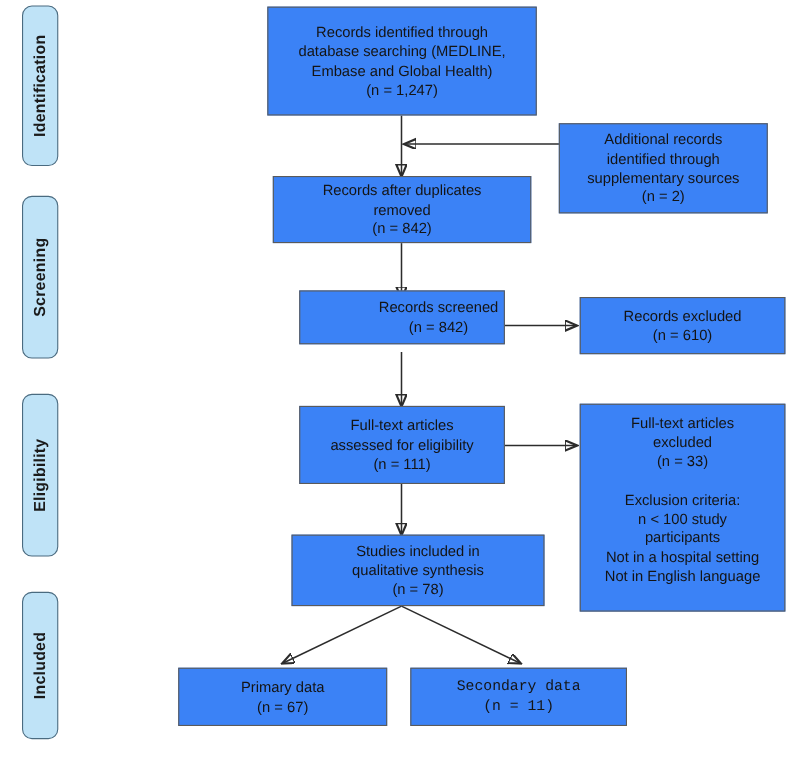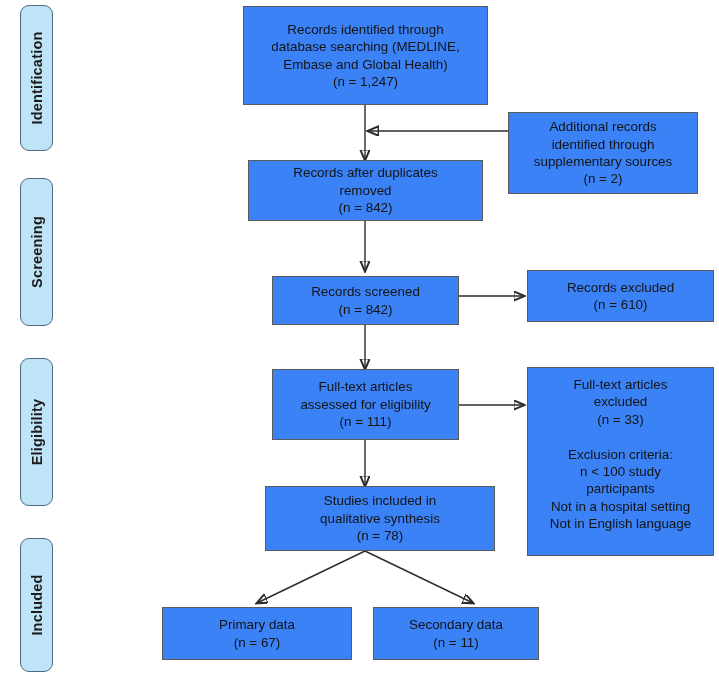--- a/index.html
+++ b/index.html
@@ -139,21 +139,21 @@
 supplementary sources
 (n = 2)</span>
   </div>
 
   <div class="flow-box" style="left:248px; top:160px; width:235px; height:61px;">
     <span class="box-text">Records after duplicates
 removed
 (n = 842)</span>
   </div>
 
-  <div class="flow-box" style="left:272px; top:276px; width:187px; height:49px;">
+  <div class="flow-box" style="left:272px; top:264px; width:187px; height:49px;justify-content:flex-end;">
     <span class="box-text">Records screened
 (n = 842)</span>
   </div>
 
   <div class="flow-box" style="left:527px; top:270px; width:187px; height:52px;">
     <span class="box-text">Records excluded
 (n = 610)</span>
   </div>
 
   <div class="flow-box" style="left:272px; top:369px; width:187px; height:71px;">
@@ -178,18 +178,18 @@
     <span class="box-text">Studies included in
 qualitative synthesis
 (n = 78)</span>
   </div>
 
   <div class="flow-box" style="left:162px; top:607px; width:190px; height:53px;">
     <span class="box-text">Primary data
 (n = 67)</span>
   </div>
 
-  <div class="flow-box" style="left:373px; top:607px; width:166px; height:53px;">
+  <div class="flow-box" style="left:373px; top:607px; width:197px; height:53px;font-family:Liberation Mono, monospace;">
     <span class="box-text">Secondary data
 (n = 11)</span>
   </div>
 
 </div>
 
 </body></html>

